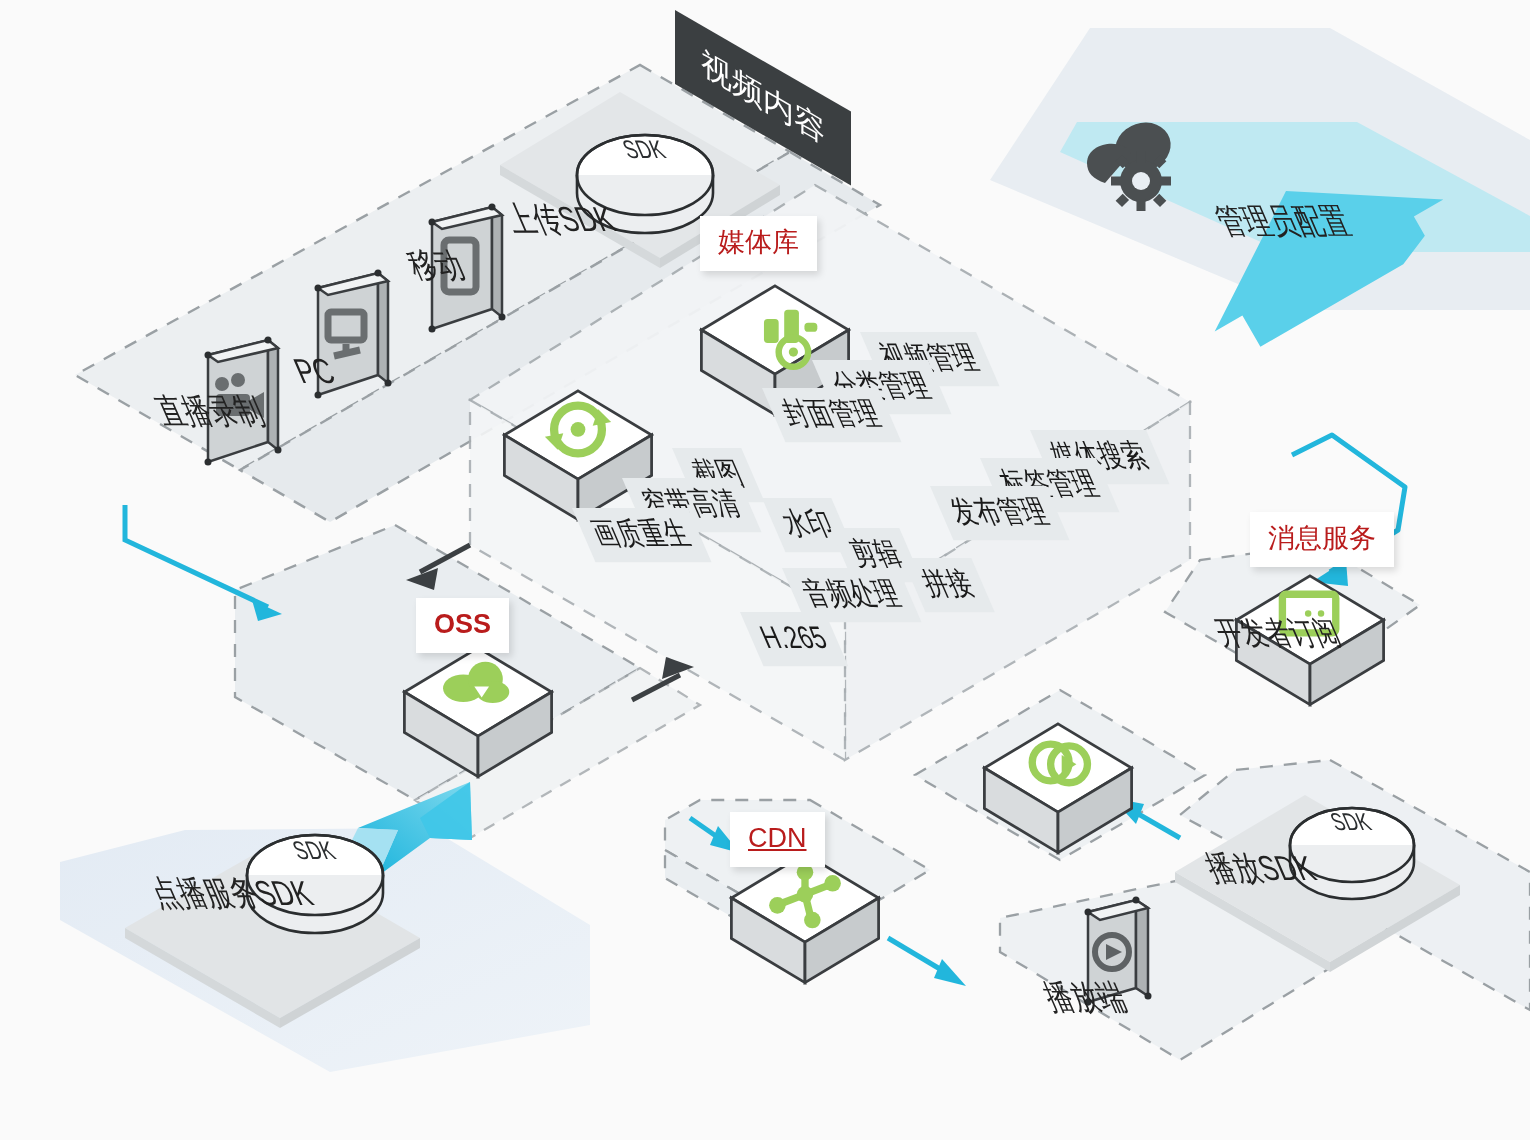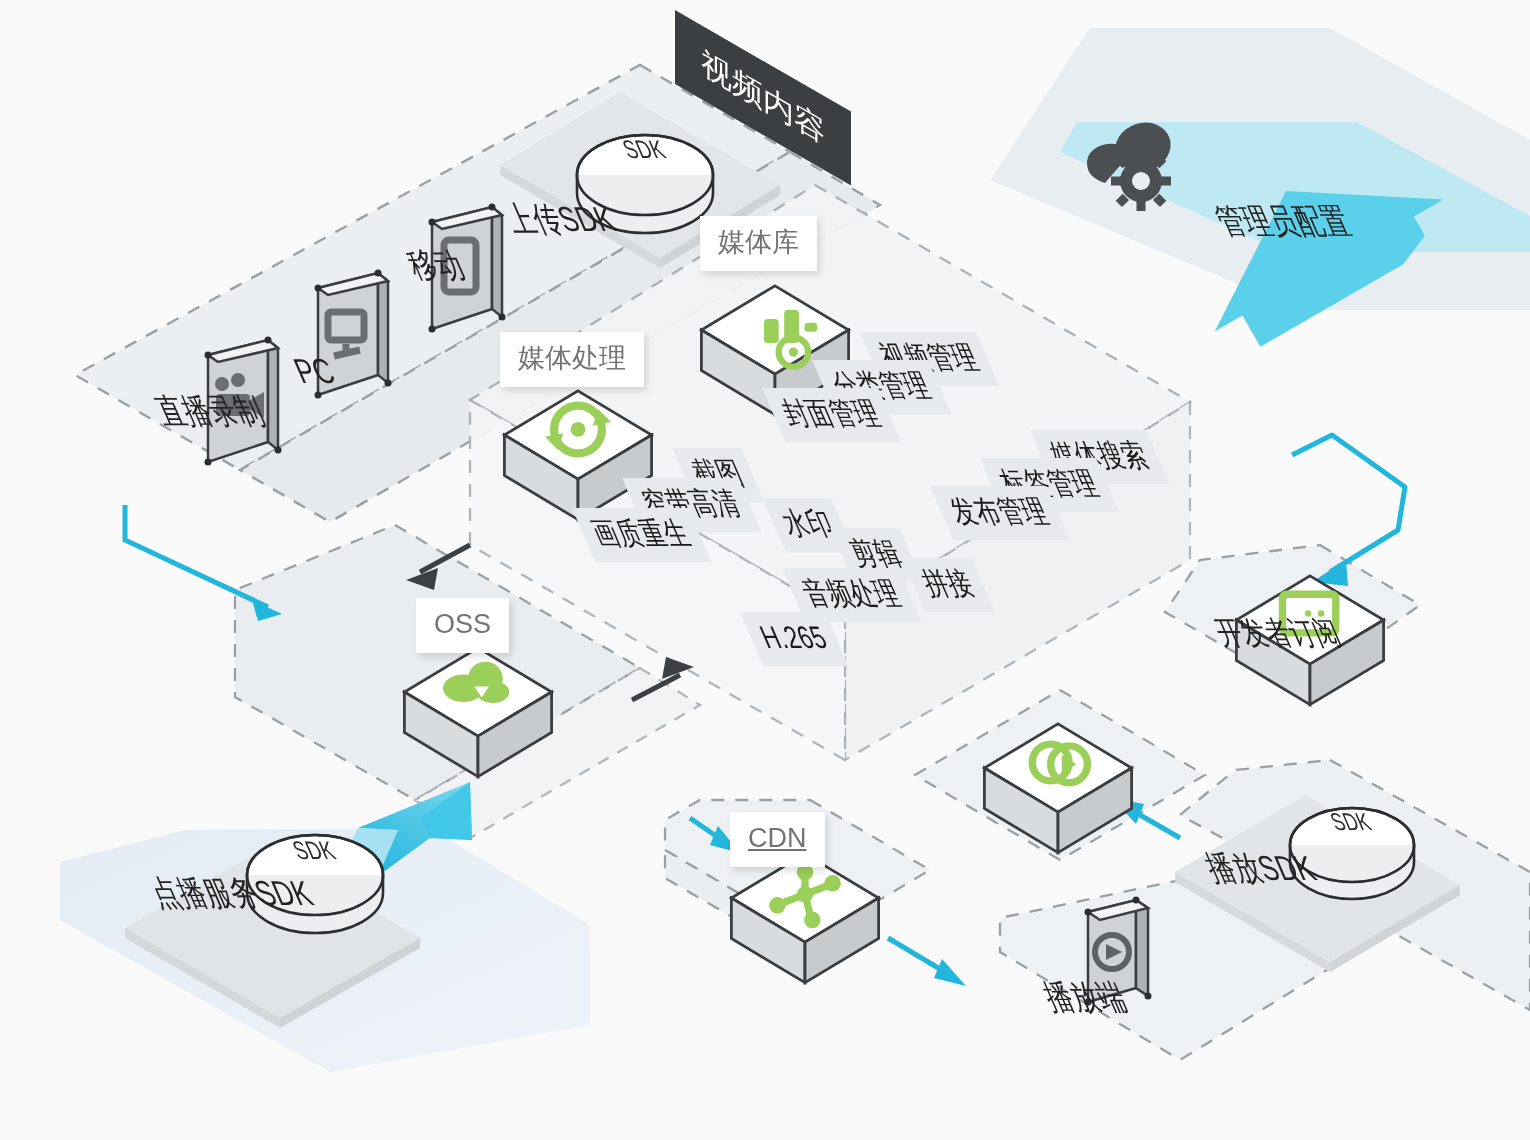--- a/index.html
+++ b/index.html
@@ -10,21 +10,21 @@
     overflow:hidden;
     position:relative;
   }
   #stage{position:absolute;inset:0;width:1530px;height:1140px;}
   svg.layer{position:absolute;left:0;top:0;width:1530px;height:1140px;}
 
   
   .callout{
     position:absolute;
     background:#ffffff;
-    color:#737373;
+    color:#b91c1c;
     font-size:27px;
     line-height:1;
     padding:13px 18px 15px 18px;
     white-space:nowrap;
     box-shadow:3px 4px 7px rgba(0,0,0,0.13);
     z-index:40;
   }
 
   
   .isolabel{
@@ -418,27 +418,27 @@
   <div class="chip" style="left:572px; top:508px; transform:skewY(30deg) rotate(-30deg);">画质重生</div>
 
   <div class="chip" style="left:782px; top:568px; transform:skewY(30deg) rotate(-30deg);">音频处理</div>
 
   <div class="chip" style="left:740px; top:612px; transform:skewY(30deg) rotate(-30deg);">H.265</div>
 
   <div class="callout" style="left:700px; top:216px;">
     <span>媒体库</span>
   </div>
 
-  <div class="callout" style="left:500px; top:332px;">
-    <span>媒体处理</span>
-  </div>
-
-  <div class="callout" style="left:416px; top:598px;">
+
+  <div class="callout" style="left:416px; top:598px;font-weight:bold;">
     <span>OSS</span>
   </div>
 
   <div class="callout" style="left:730px; top:812px;text-decoration:underline;">
     <span>CDN</span>
   </div>
 
 
+  <div class="callout" style="left:1250px; top:512px;">
+    <span>消息服务</span>
+  </div>
 
 </div>
 
 </body></html>

